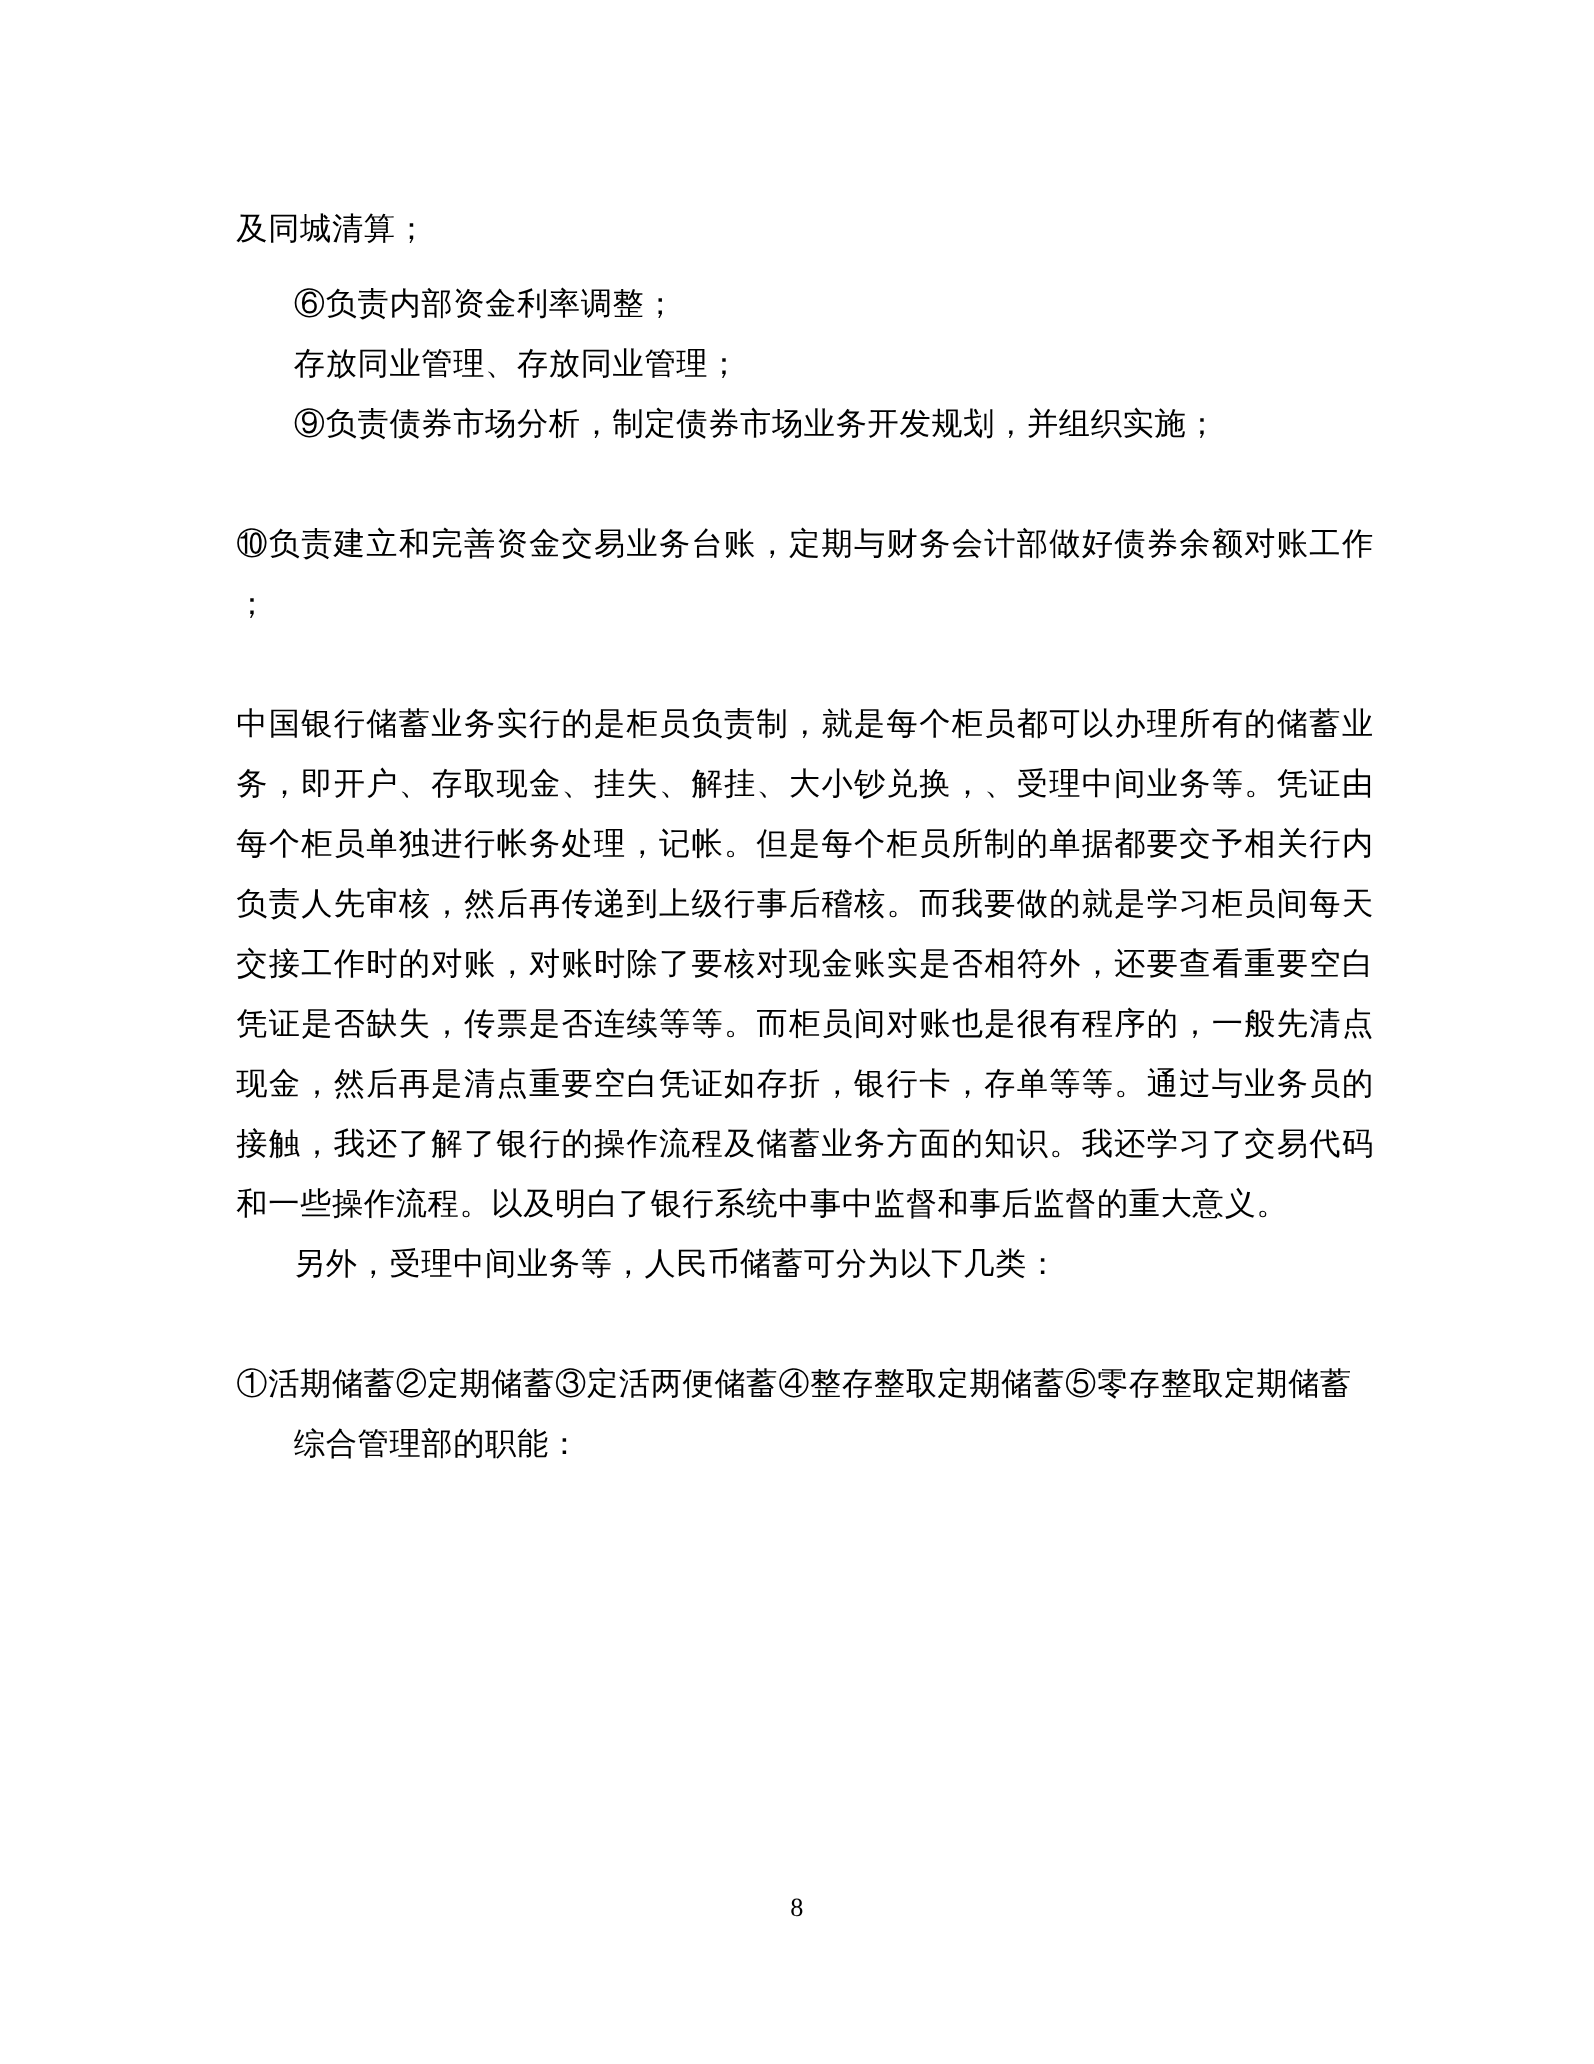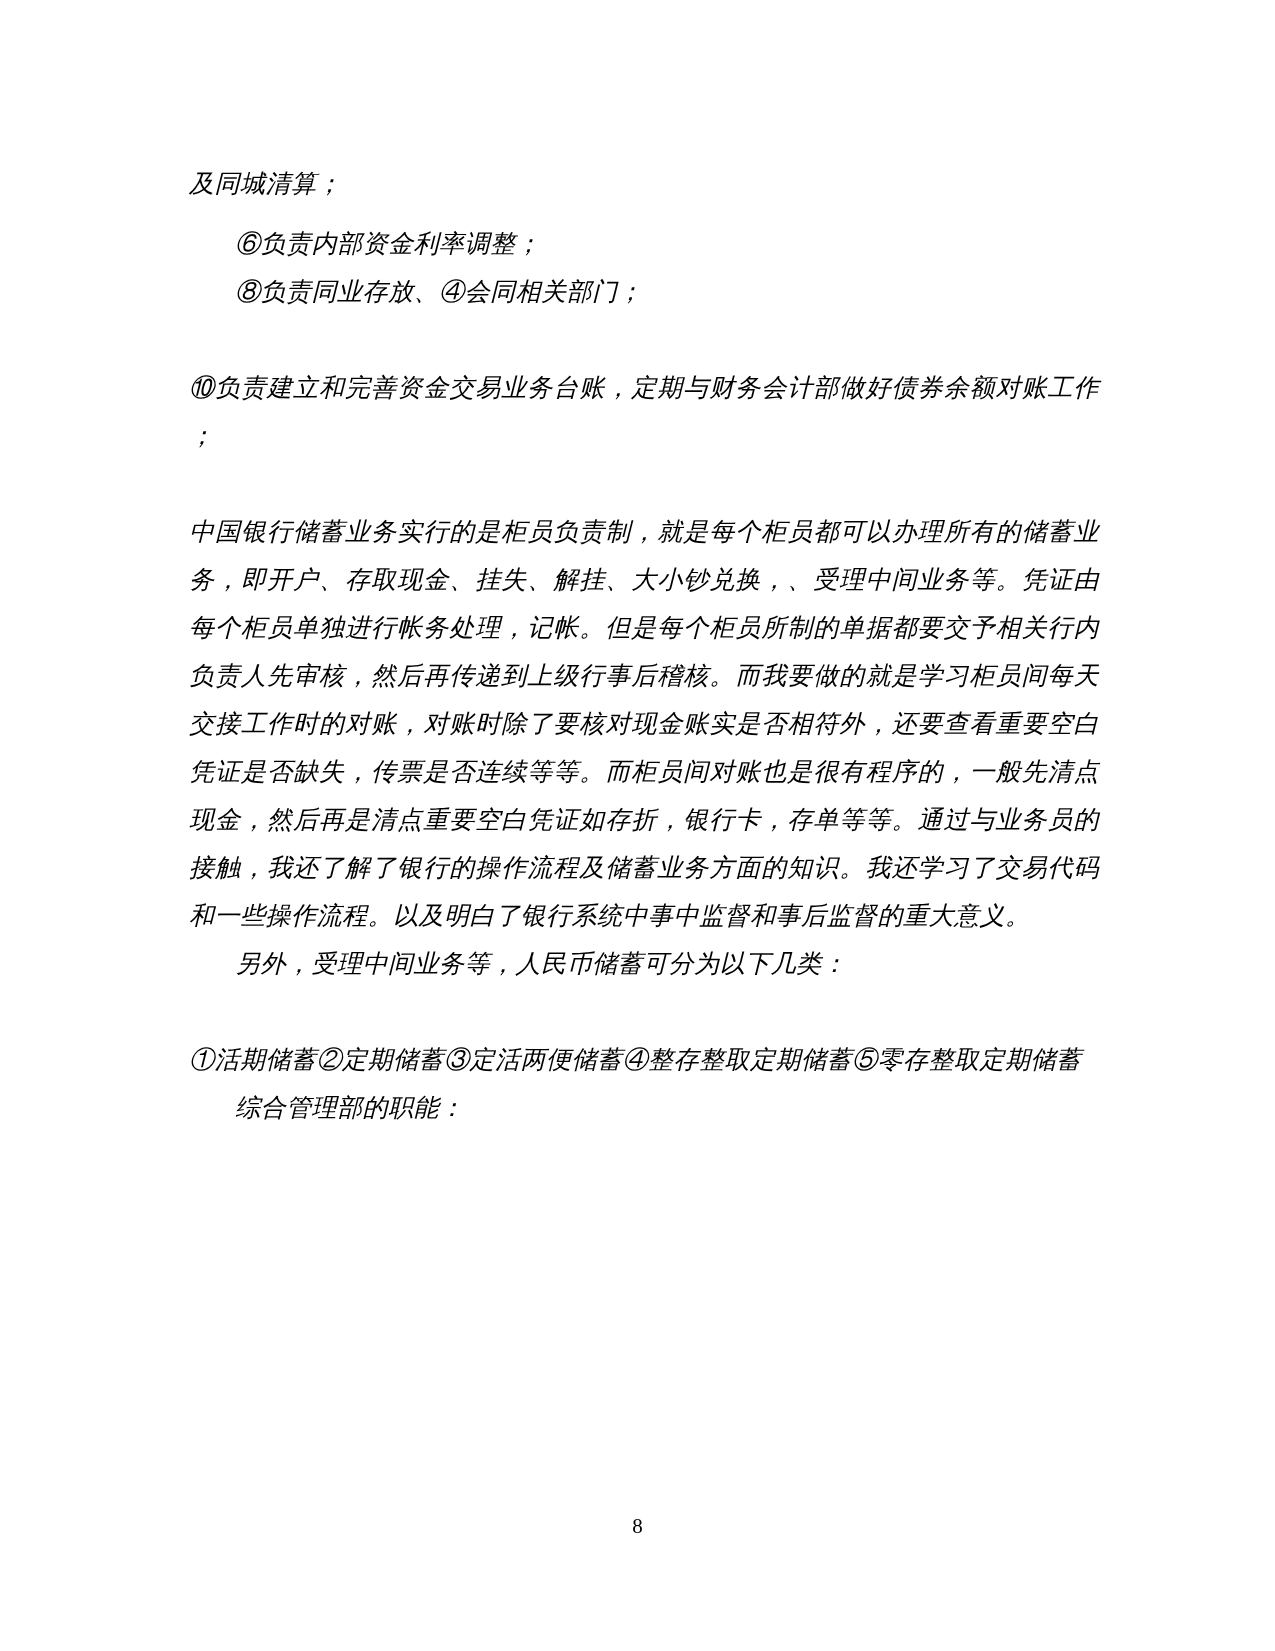--- a/index.html
+++ b/index.html
@@ -18,21 +18,20 @@
     overflow: hidden;
   }
   .content {
     position: absolute;
     top: 160px;
     left: 189px;
     width: 910px;
     font-size: 25px;
     line-height: 48px;
     letter-spacing: 0.5px;
-    font-style: italic;
   }
   .para {
     text-align: justify;
     text-justify: inter-ideograph;
     line-break: anywhere;
     word-break: break-all;
   }
   .para.indent { text-indent: 46px; }
   .para.gap { margin-top: 48px; }
   .para.mt-sm { margin-top: 12px; }
@@ -46,21 +45,22 @@
     line-height: 28px;
   }
 </style>
 </head>
 <body>
 
 <div class="page">
   <div class="content">
     <p class="para">及同城清算；</p>
     <p class="para indent mt-sm">⑥负责内部资金利率调整；</p>
-    <p class="para indent">⑧负责同业存放、④会同相关部门；</p>
+    <p class="para indent">存放同业管理、存放同业管理；</p>
+    <p class="para indent">⑨负责债券市场分析，制定债券市场业务开发规划，并组织实施；</p>
     <p class="para gap">⑩负责建立和完善资金交易业务台账，定期与财务会计部做好债券余额对账工作；</p>
     <p class="para gap">中国银行储蓄业务实行的是柜员负责制，就是每个柜员都可以办理所有的储蓄业务，即开户、存取现金、挂失、解挂、大小钞兑换，、受理中间业务等。凭证由每个柜员单独进行帐务处理，记帐。但是每个柜员所制的单据都要交予相关行内负责人先审核，然后再传递到上级行事后稽核。而我要做的就是学习柜员间每天交接工作时的对账，对账时除了要核对现金账实是否相符外，还要查看重要空白凭证是否缺失，传票是否连续等等。而柜员间对账也是很有程序的，一般先清点现金，然后再是清点重要空白凭证如存折，银行卡，存单等等。通过与业务员的接触，我还了解了银行的操作流程及储蓄业务方面的知识。我还学习了交易代码和一些操作流程。以及明白了银行系统中事中监督和事后监督的重大意义。</p>
     <p class="para indent">另外，受理中间业务等，人民币储蓄可分为以下几类：</p>
     <p class="para gap">①活期储蓄②定期储蓄③定活两便储蓄④整存整取定期储蓄⑤零存整取定期储蓄</p>
     <p class="para indent">综合管理部的职能：</p>
   </div>
   <div class="page-number">8</div>
 </div>
 
 </body></html>

